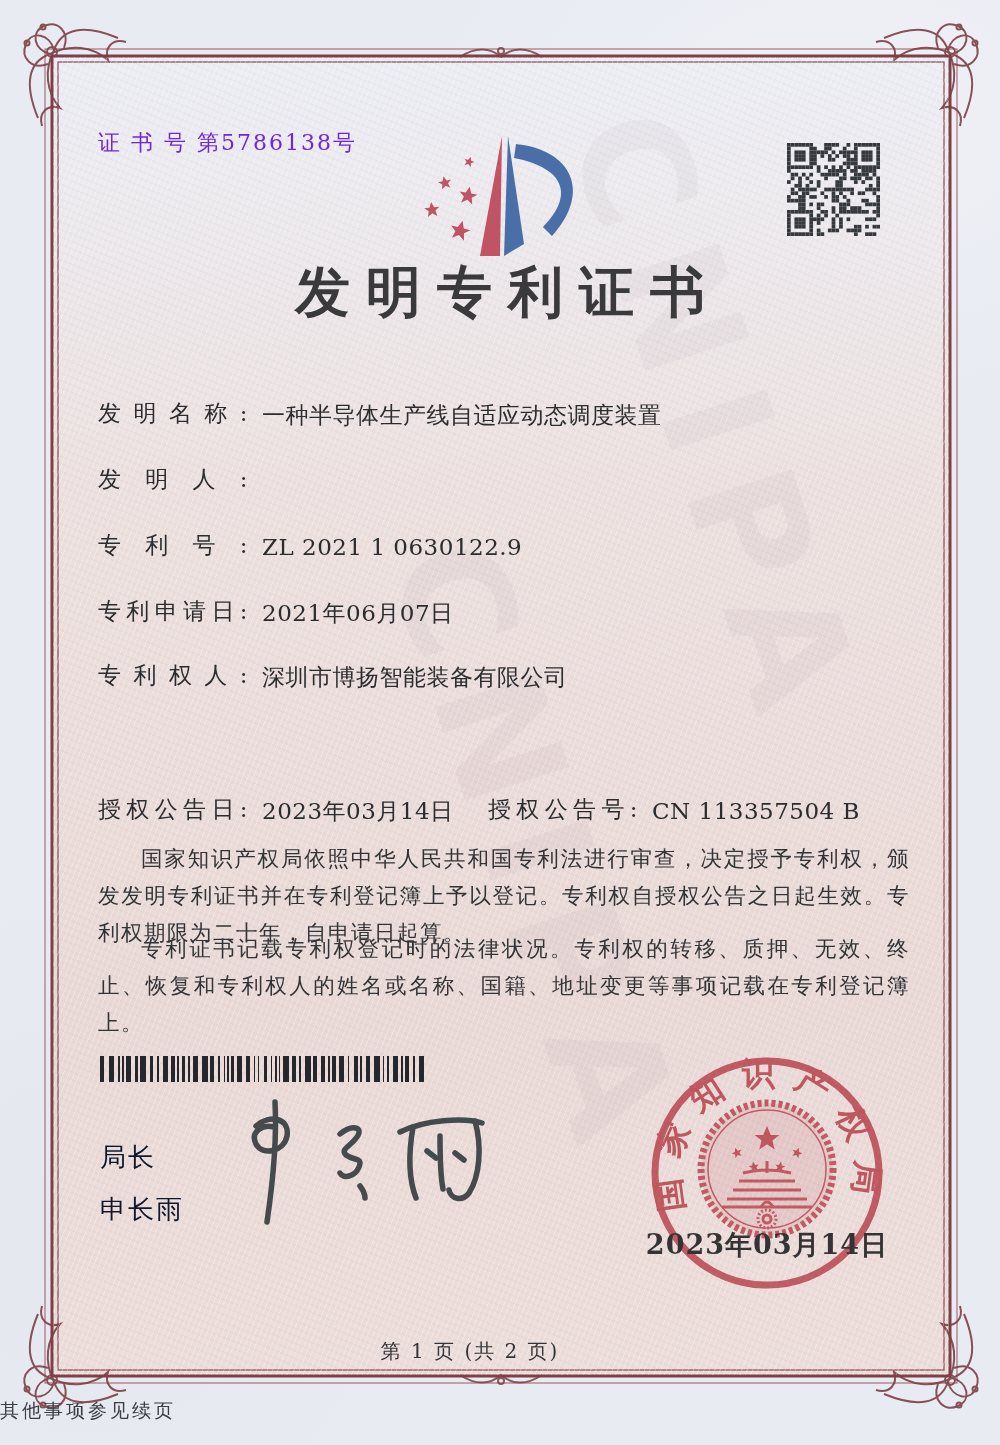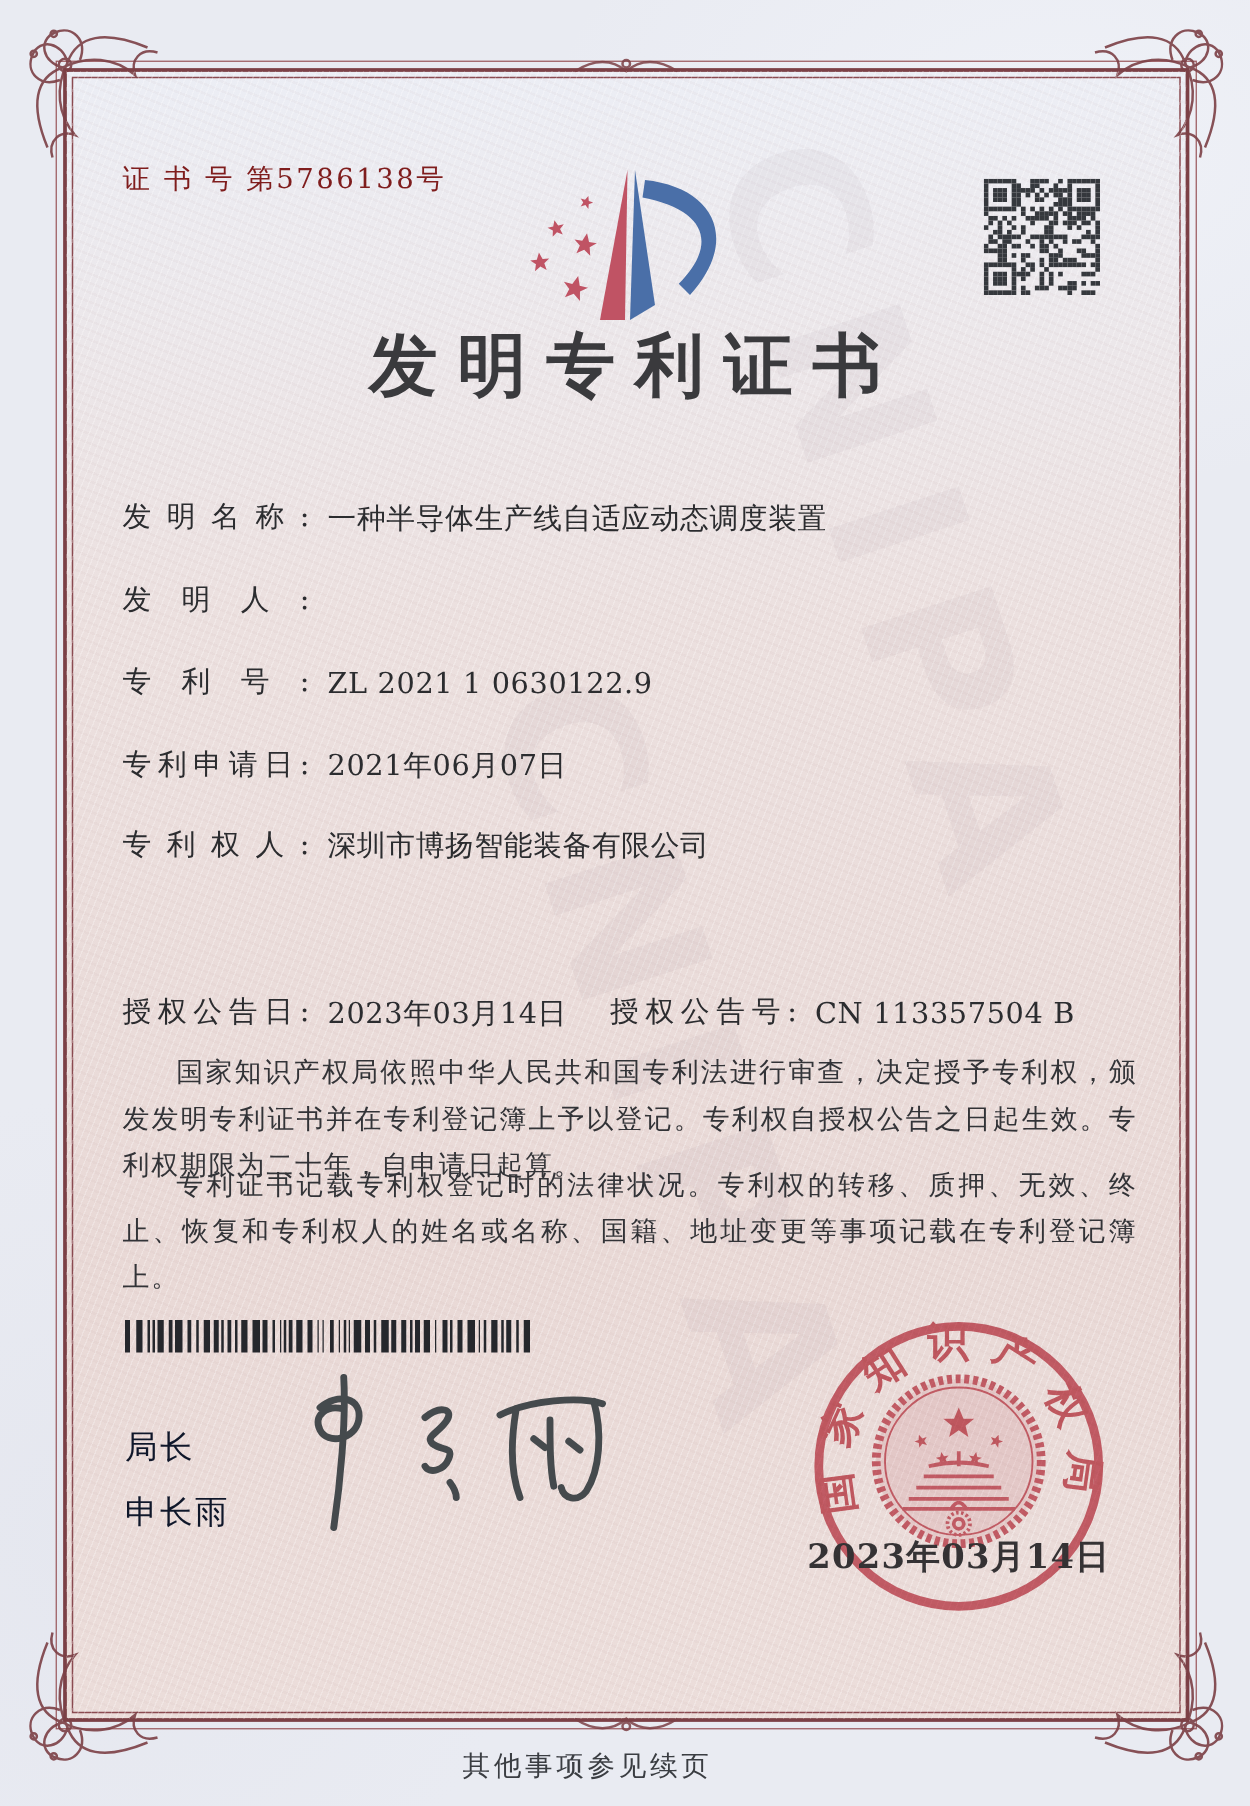--- a/index.html
+++ b/index.html
@@ -19,21 +19,21 @@
     background:
       repeating-linear-gradient(112deg, rgba(255,255,255,.25) 0 1px, rgba(255,255,255,0) 1px 5px),
       repeating-linear-gradient(22deg, rgba(175,140,140,.05) 0 2px, rgba(0,0,0,0) 2px 7px);
     pointer-events:none;
   }
   .watermark{
     position:absolute;font-family:"DejaVu Sans","Liberation Sans",sans-serif;
     font-size:150px;font-weight:bold;letter-spacing:28px;color:rgba(110,95,120,.05);
     transform:rotate(72deg);transform-origin:left top;white-space:nowrap;pointer-events:none;
   }
-  .certno{position:absolute;left:98px;top:128px;font-size:22px;letter-spacing:2px;color:#7f1d1d;}
+  .certno{position:absolute;left:98px;top:128px;font-size:22px;letter-spacing:2px;color:#6d28d9;}
   svg.logo{position:absolute;left:418px;top:130px;width:175px;height:130px;}
   .qr{position:absolute;left:787px;top:143px;width:93px;height:93px;}
   .title{
     position:absolute;left:0;top:256px;width:100%;margin:0;text-align:center;
     font-size:55px;font-weight:bold;letter-spacing:16px;text-indent:16px;color:#3a3a3d;
   }
   .row{position:absolute;left:98px;display:flex;font-size:23px;letter-spacing:.5px;color:#2b2c2f;}
   .lbl{display:inline-block;width:150px;text-align:justify;text-align-last:justify;flex:none;}
   .val{display:inline-block;margin-left:14px;width:630px;line-height:34px;}
   .val.short{width:226px;}
@@ -43,21 +43,21 @@
     text-indent:2em;color:#323337;font-family:Liberation Mono, monospace;
   }
   .barcode{position:absolute;left:100px;top:1056px;width:332px;height:26px;}
   .barcode i{position:absolute;top:0;bottom:0;background:#25272c;}
   .signer{position:absolute;left:100px;font-size:26px;letter-spacing:2px;color:#0f172a;
     font-family:"DejaVu Sans","Liberation Sans",sans-serif;}
   svg.signature{position:absolute;left:212px;top:1096px;width:300px;height:132px;}
   svg.seal{position:absolute;left:644px;top:1050px;width:247px;height:247px;mix-blend-mode:multiply;}
   .pagenum{position:absolute;left:0;top:1338px;width:940px;text-align:center;font-size:20px;
     letter-spacing:2px;color:#33343a;}
-  .contnote{position:absolute;left:0;top:1398px;width:940px;text-align:center;font-size:22px;
+  .contnote{position:absolute;left:0;top:1398px;width:940px;font-size:19px;
     letter-spacing:3px;color:#3a3d42;}
 </style>
 </head>
 <body>
 
 <div class="page">
 
   <svg class="frame" viewBox="0 0 1000 1445" aria-hidden="true">
     <defs>
       <linearGradient id="paperGrad" x1="0" y1="0" x2="0" y2="1">
@@ -566,15 +566,16 @@
           <path d="M-45,38 L45,38"></path>
           <path d="M-6,38 Q0,28 6,38"></path>
           <circle cx="0" cy="50" r="9" stroke-dasharray="2 2"></circle>
           <circle cx="0" cy="50" r="4"></circle>
         </g>
       </g>
       <text x="123" y="204" text-anchor="middle" font-size="27" font-weight="bold" fill="#1e1f23" letter-spacing="1" font-family="'DejaVu Serif','Liberation Serif',serif">2023年03月14日</text>
     </g>
   </svg>
 
+  <div class="pagenum">第 1 页 (共 2 页)</div>
   <div class="contnote">其他事项参见续页</div>
 
 </div>
 
 </body></html>

